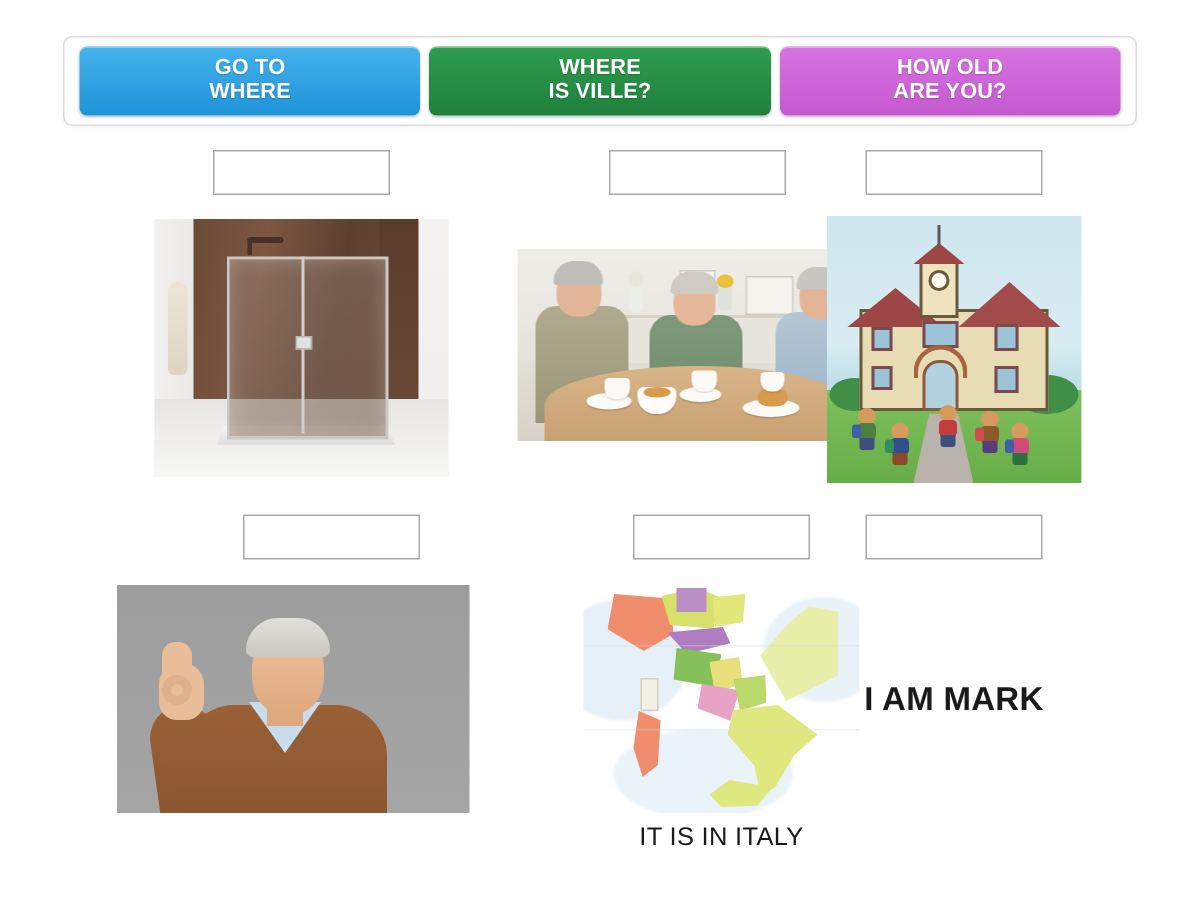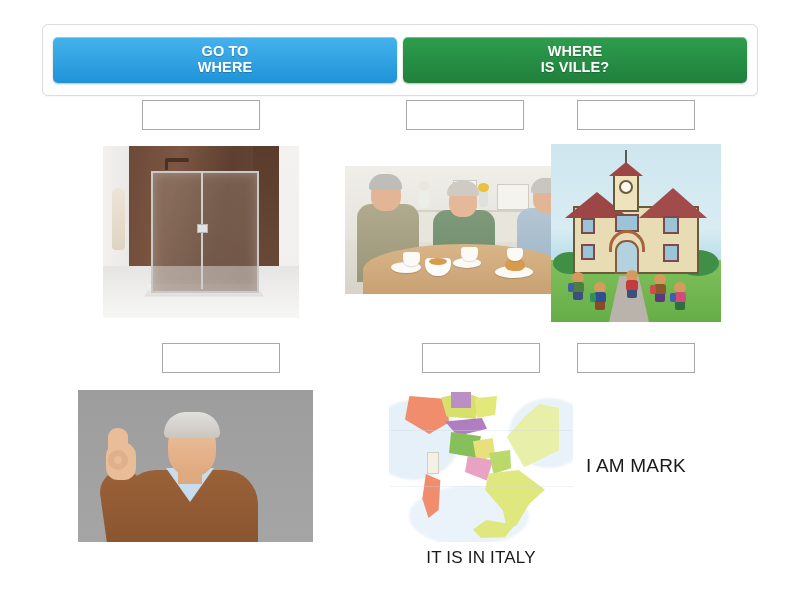--- a/index.html
+++ b/index.html
@@ -14,21 +14,21 @@
     overflow: hidden;
     position: relative;
   }
 
   
   #word-bank {
     position: absolute;
     left: 42px;
     top: 24px;
     width: 716px;
-    height: 72px;
+    height: 60px;
     background: #ffffff;
     border: 1px solid #dcdcdc;
     border-radius: 6px;
     box-sizing: border-box;
     display: flex;
     align-items: center;
     justify-content: space-between;
     padding: 12px 7px;
     box-shadow: 0 1px 2px rgba(0,0,0,0.04);
   }
@@ -282,20 +282,26 @@
 
 
 
   <div class="chip" style="background:linear-gradient(to bottom,#2e9d4e,#1f803c);">
     <div>
       <span>WHERE</span>
       <span>IS VILLE?</span>
     </div>
   </div>
 
+  <div class="chip" style="background:linear-gradient(to bottom,#d673e0,#c459d0);">
+    <div>
+      <span>HOW OLD</span>
+      <span>ARE YOU?</span>
+    </div>
+  </div>
 
 
 </div>
 
 <div class="cell" style="left:103px; top:100px; width:196px;">
   <div class="dropzone"></div>
   <div class="media shower-pic" style="margin-top:16px;">
     <div class="sh-leftpanel"></div>
     <div class="sh-wall"></div>
     <div class="sh-wall-right"></div>
@@ -456,15 +462,15 @@
 
     <div class="it-grid-line" style="left:0; top:40px; width:184px; opacity:.35;"></div>
     <div class="it-grid-line" style="left:0; top:96px; width:184px; opacity:.35;"></div>
   </div>
   <div class="caption cap-wrap" style="width:240px;">IT IS IN ITALY</div>
 </div>
 
 <div class="cell" style="left:551px; top:343px; width:170px;">
   <div class="dropzone"></div>
   <div style="width:170px; height:152px; display:flex; align-items:center; justify-content:center; margin-top:17px;">
-    <div class="caption" style="font-size:19px;">I AM MARK</div>
+    <div class="caption" style="font-size:22px;font-weight:bold;">I AM MARK</div>
   </div>
 </div>
 
 </body></html>

